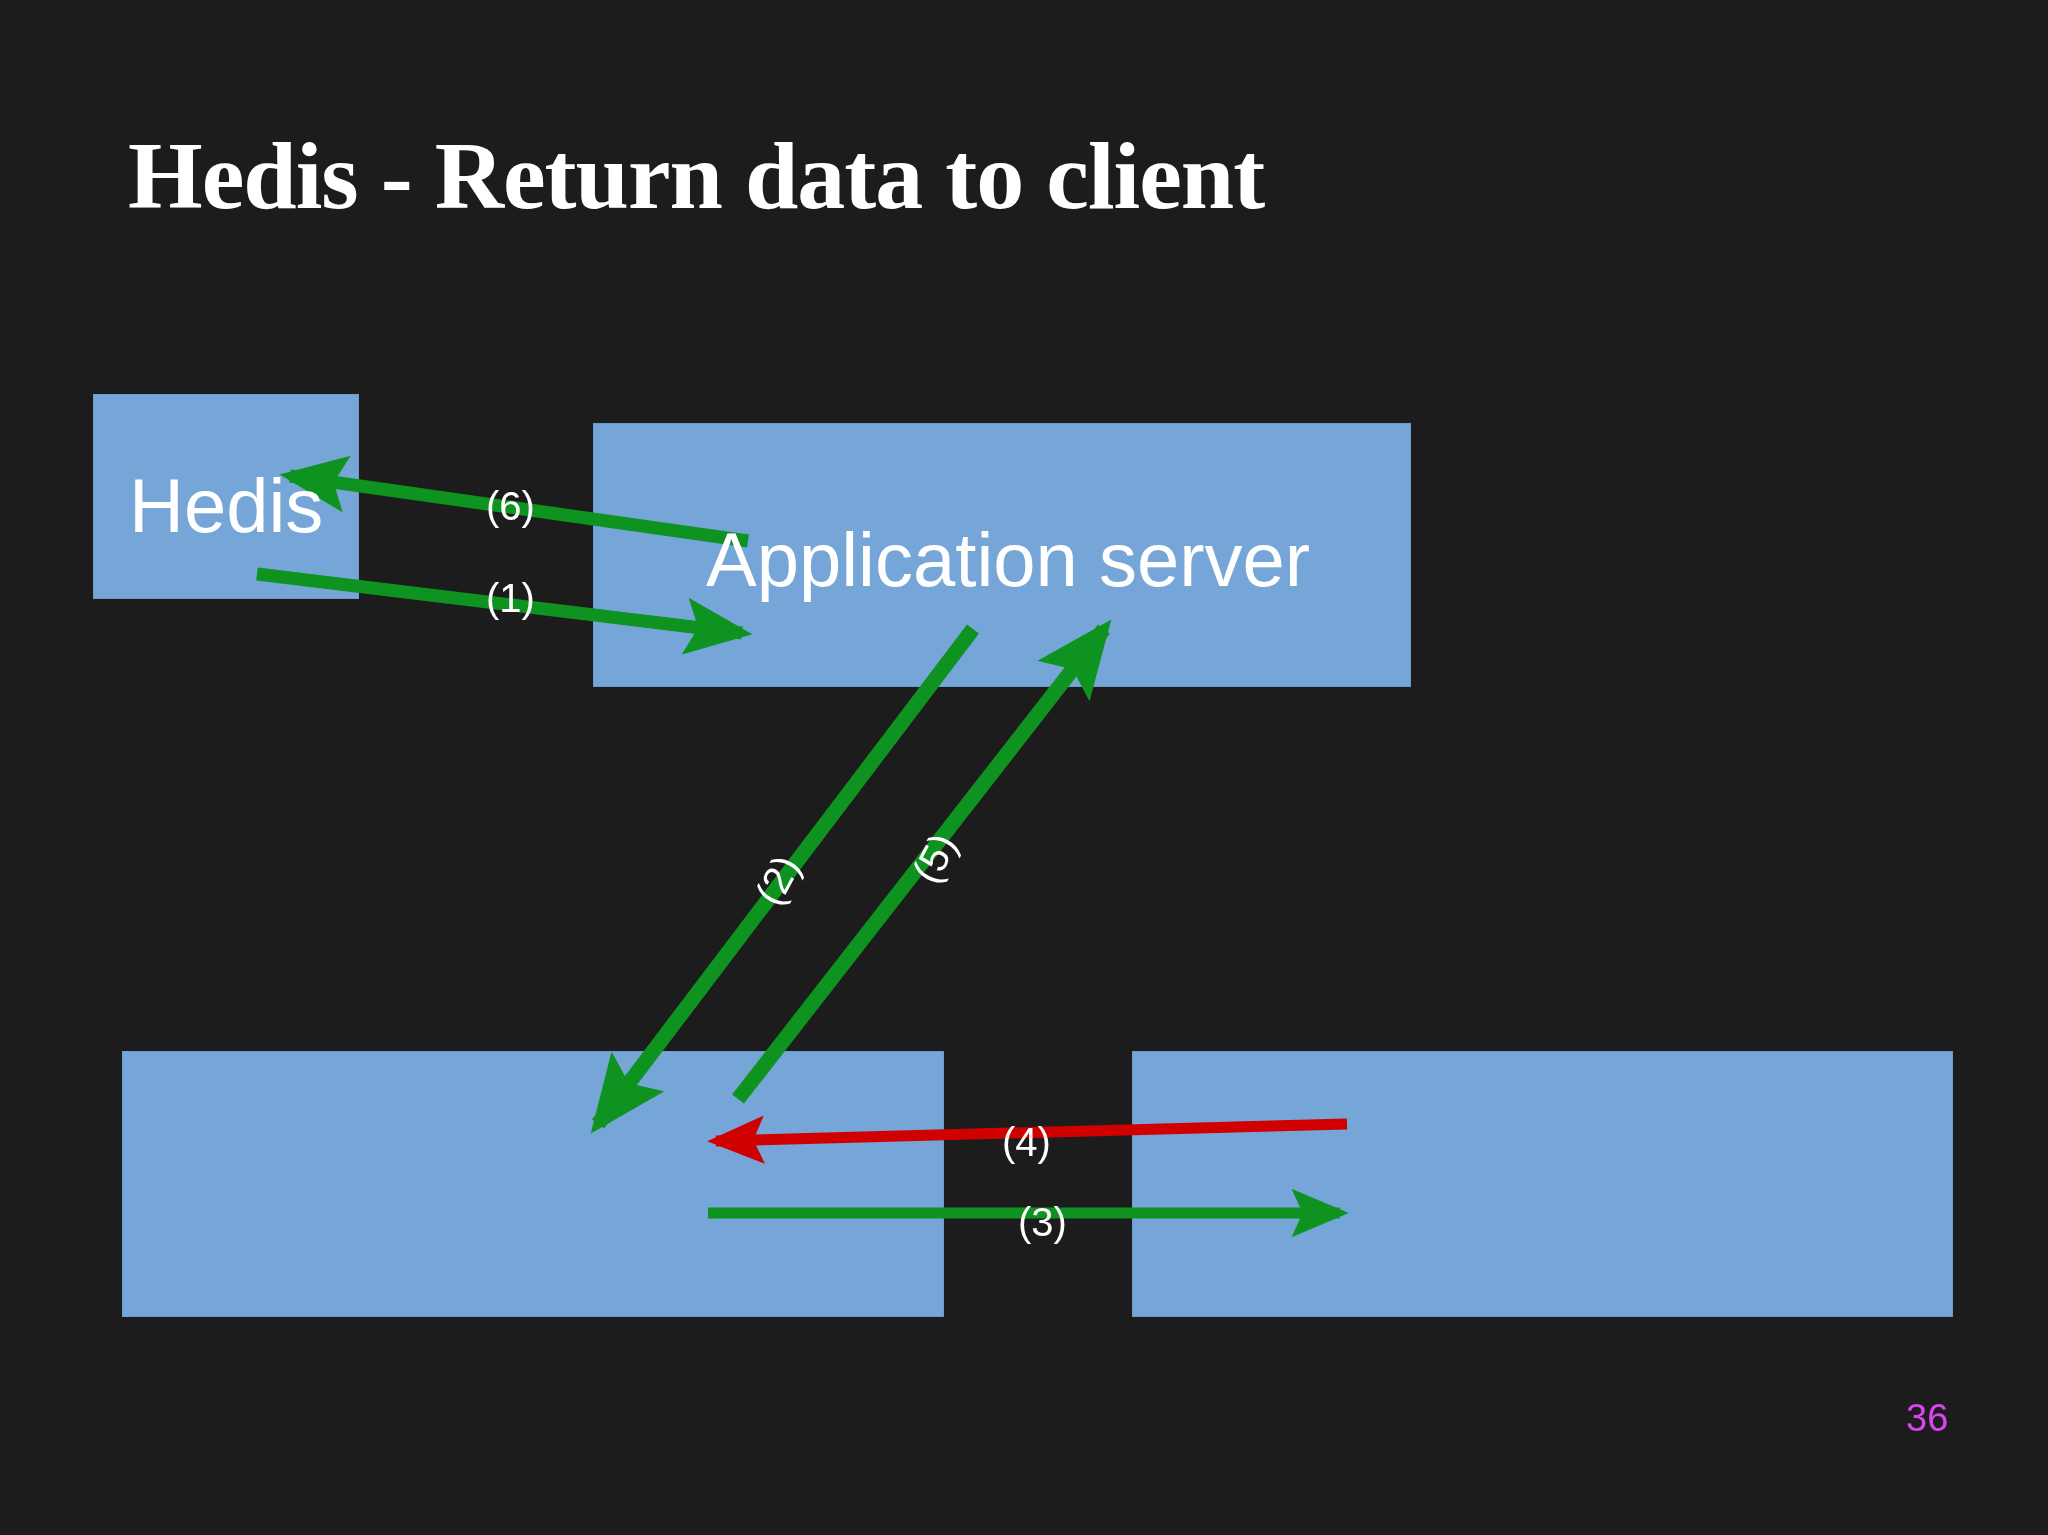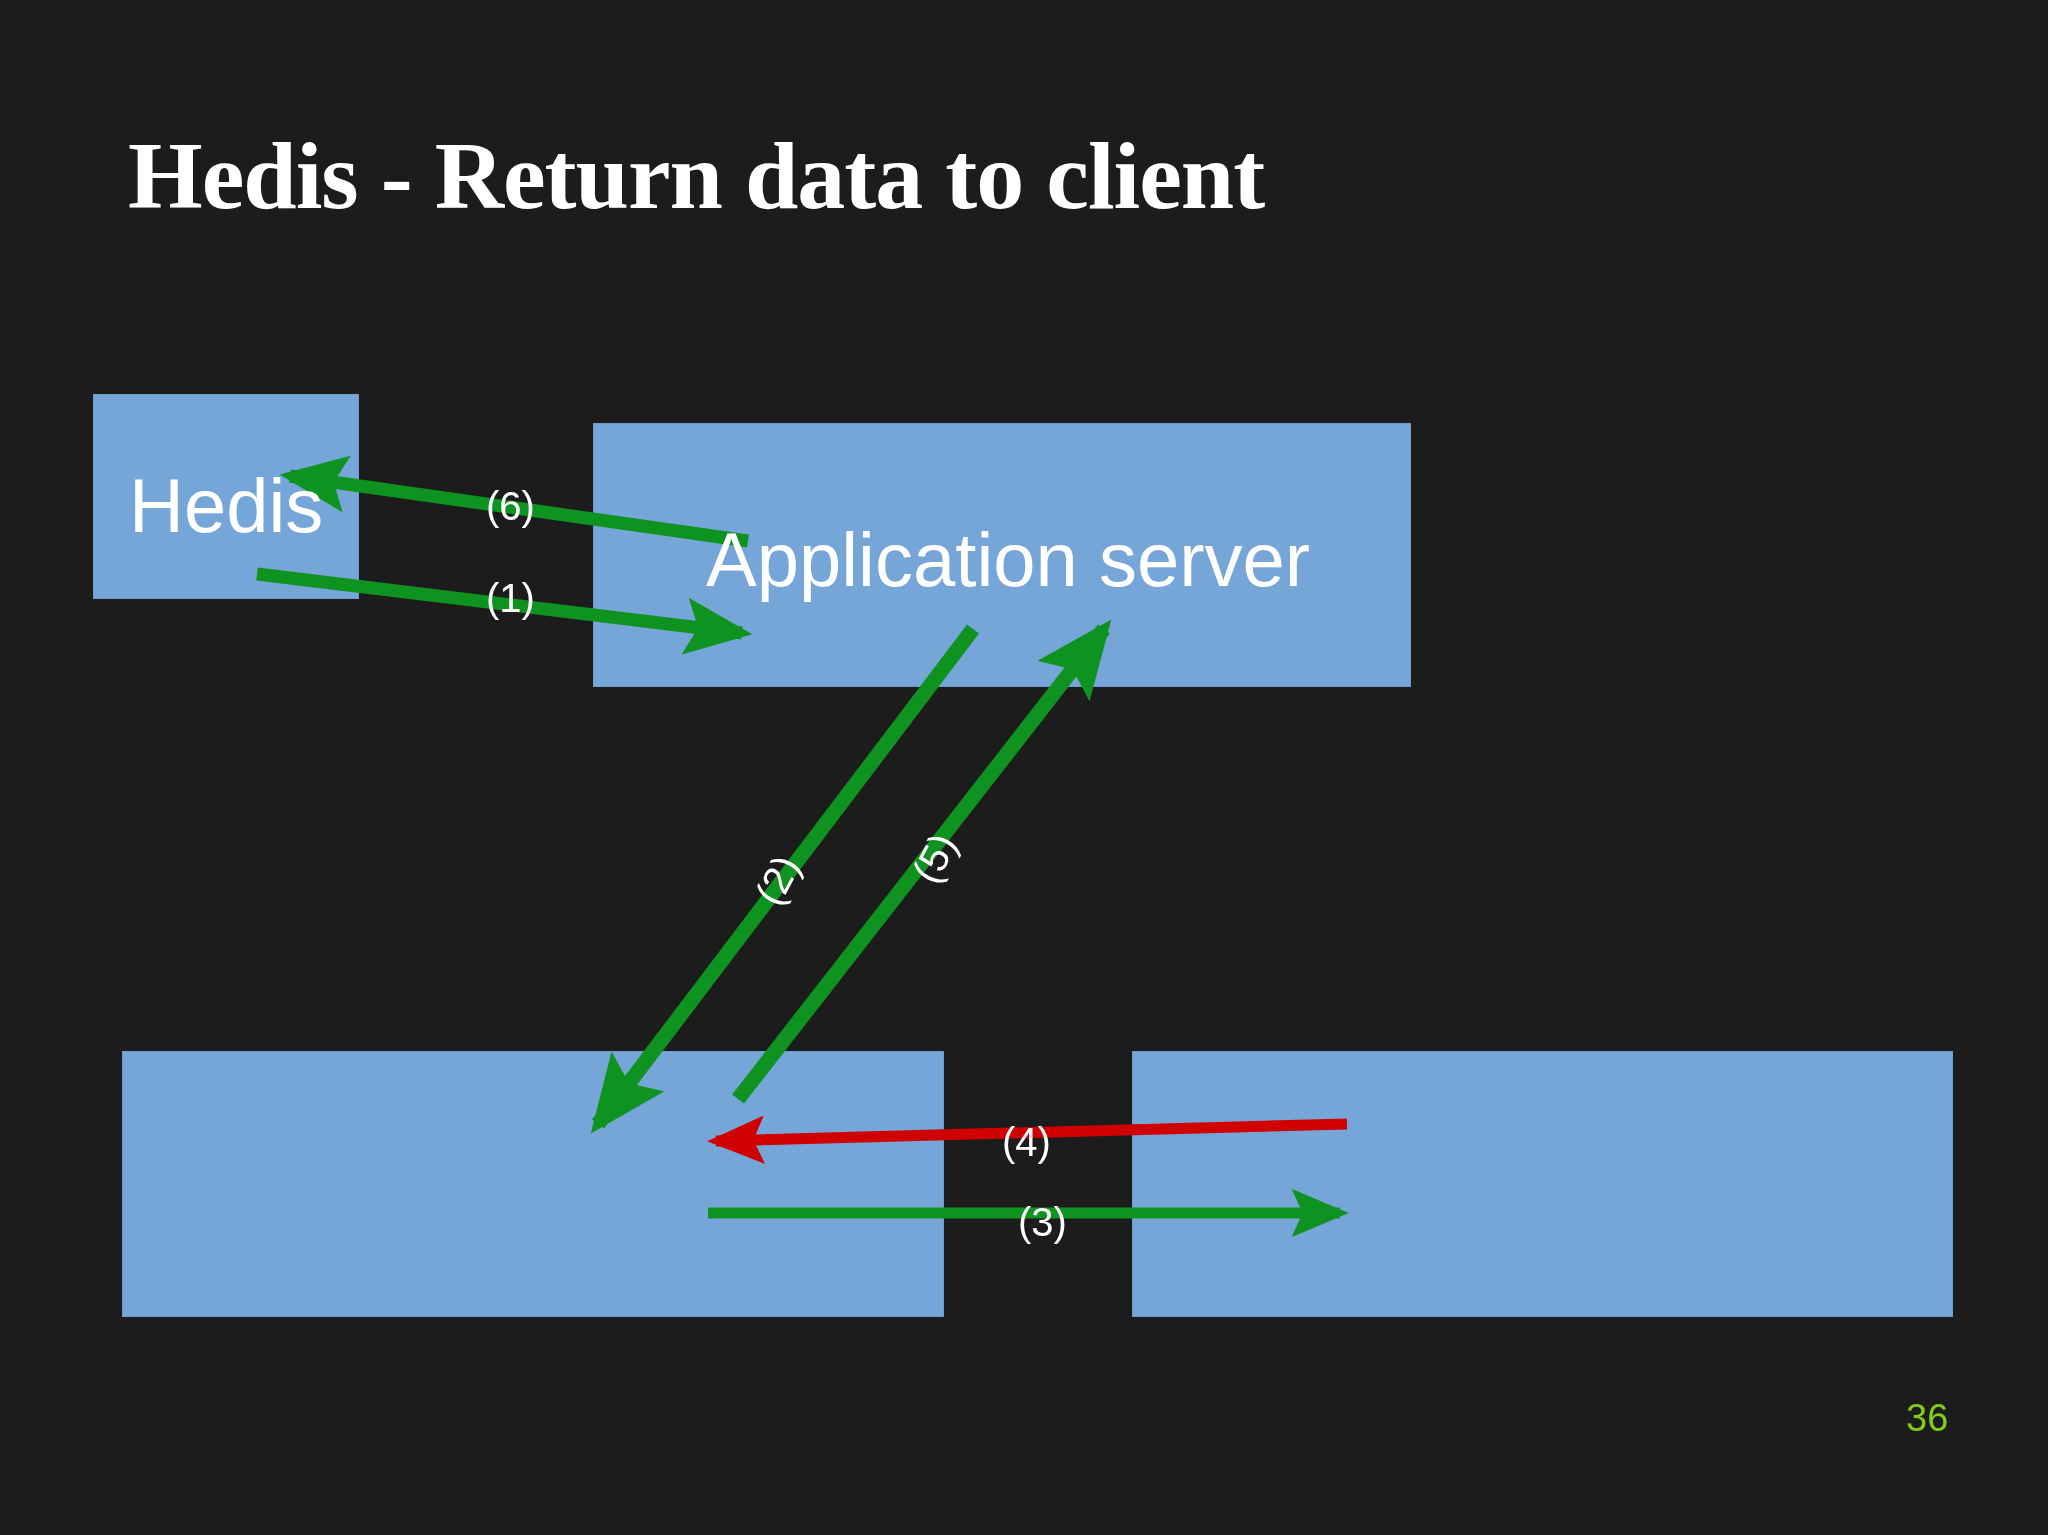--- a/index.html
+++ b/index.html
@@ -84,21 +84,21 @@
   #step-2 { left: 753px; top: 860px; transform: rotate(-62deg); transform-origin: 50% 50%; }
   #step-5 { left: 910px; top: 838px; transform: rotate(-62deg); transform-origin: 50% 50%; }
   #step-3 { left: 1018px; top: 1202px; }
   #step-4 { left: 1002px; top: 1122px; }
 
   
   #page-number {
     position: absolute;
     left: 1906px;
     top: 1399px;
-    color: #84cc16;
+    color: #d946ef;
     font-family: "Liberation Sans", sans-serif;
     font-size: 38px;
     line-height: 1;
   }
 </style>
 </head>
 <body>
 
 <div id="slide">
 

